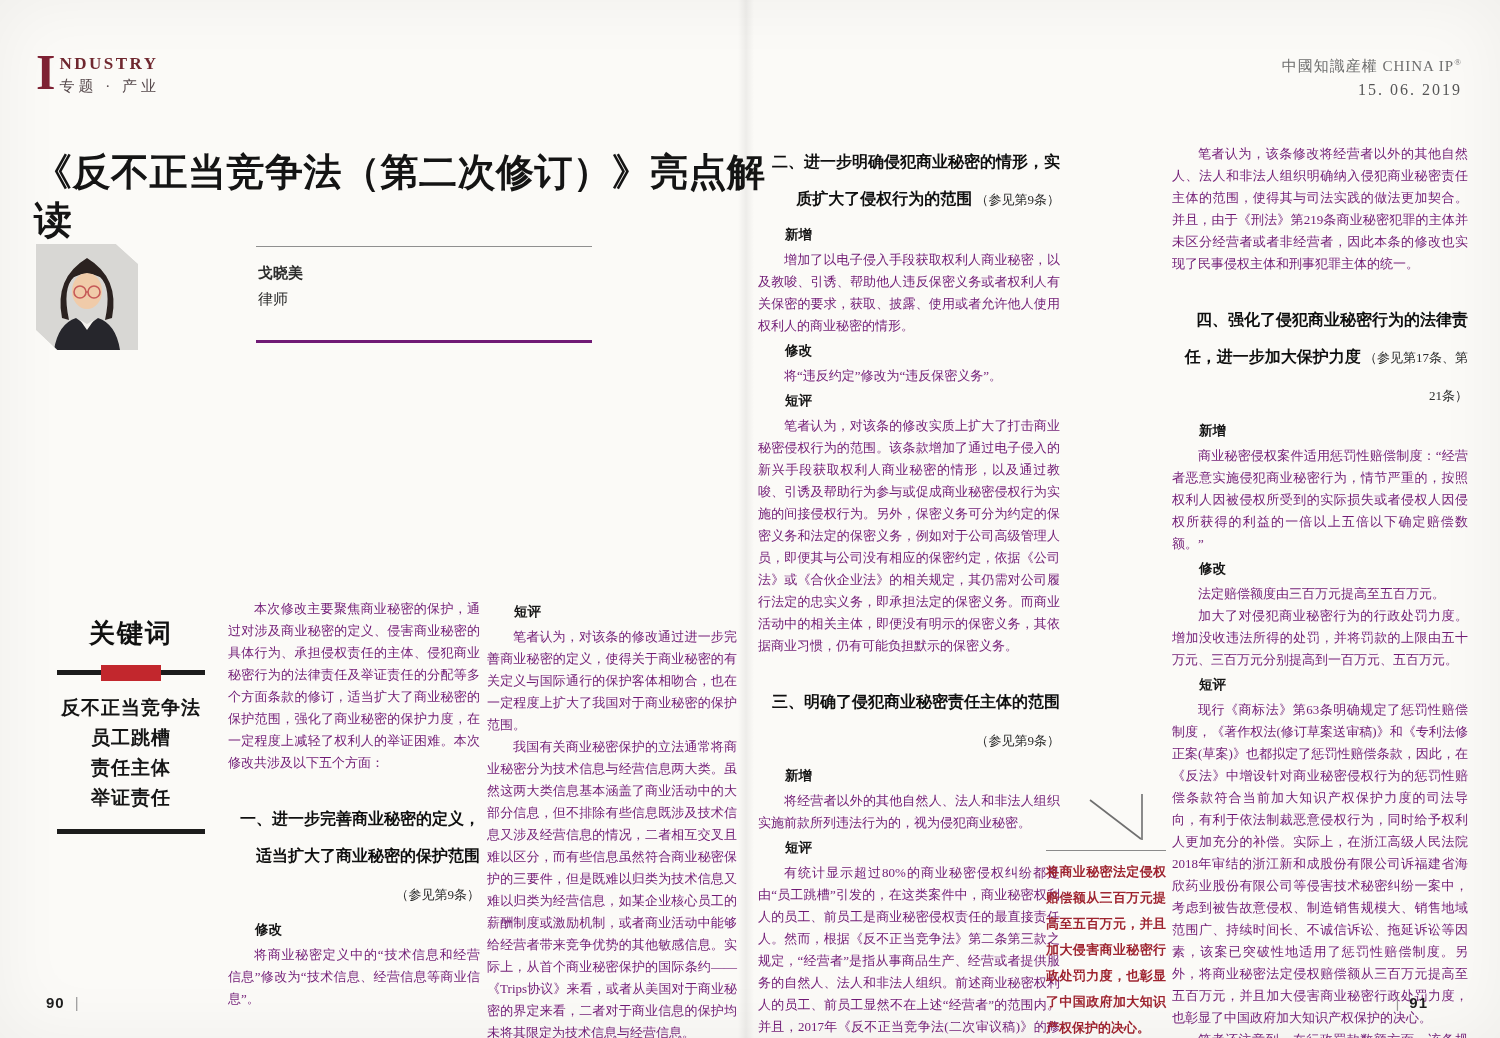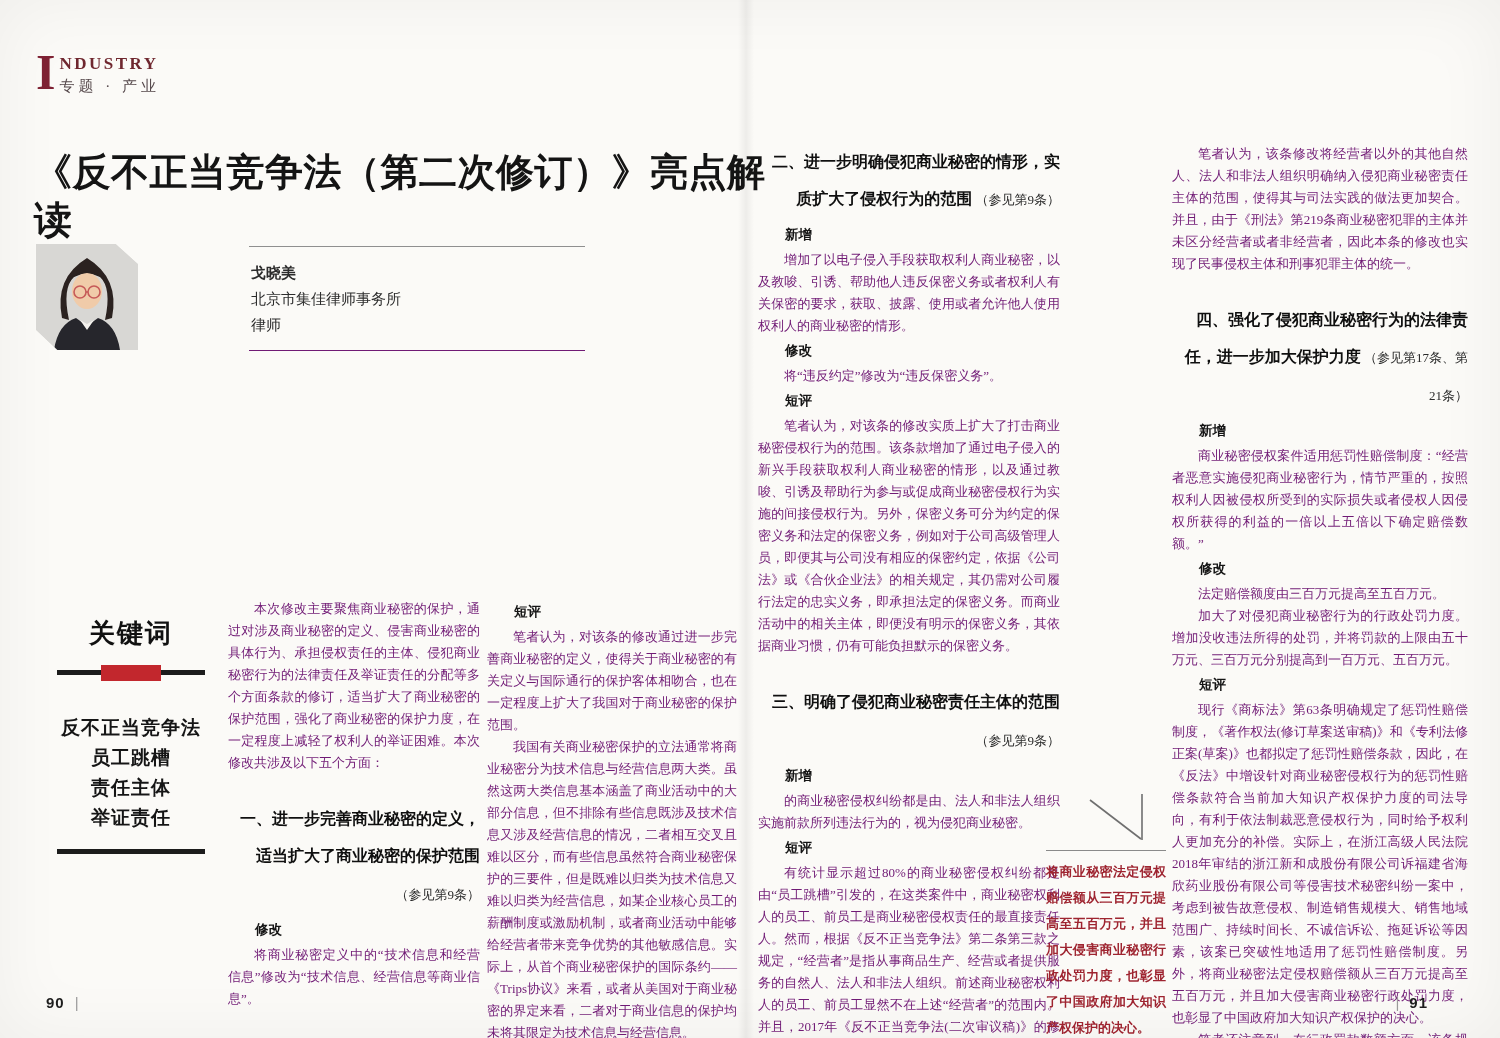--- a/index.html
+++ b/index.html
@@ -43,37 +43,37 @@
     font-size:38px; line-height:48px; font-weight:900; color:#141414; letter-spacing:0.5px;
     margin:0;
   }
   .author-block { position:absolute; left:36px; top:244px; }
   .author-photo {
     position:absolute; left:0; top:0; width:102px; height:106px;
     clip-path: polygon(0 0, 78% 0, 100% 19%, 100% 100%, 21% 100%, 0 81%);
     background:#d9d8d6;
   }
   .author-info {
-    position:absolute; left:213px; top:2px; width:336px;
-    border-top:1px solid #8f8f8f; border-bottom:1px solid #701a75;
-    padding:13px 2px 12px 2px;
+    position:absolute; left:220px; top:2px; width:336px;
+    border-top:1px solid #8f8f8f; border-bottom:3px solid #701a75;
+    padding:13px 2px 28px 2px;
   }
   .author-info div { font-size:15px; line-height:26px; color:#2c2c2c; }
   .author-name { font-weight:bold; }
 
   
   .keywords {
     position:absolute; left:44px; top:616px; width:174px; text-align:center;
     font-family:"Liberation Sans", sans-serif;
   }
   .keywords-title { font-size:26px; font-weight:bold; color:#111; letter-spacing:2px; }
   .keywords-bar { position:relative; height:16px; margin:14px auto 0 auto; width:148px; }
   .keywords-bar .bar-line { position:absolute; left:0; right:0; top:5px; height:5px; background:#1c1c1c; }
   .keywords-bar .bar-red  { position:absolute; left:44px; top:0; width:60px; height:16px; background:#c2272d; }
-  .keywords-list { margin-top:32px; }
+  .keywords-list { margin-top:12px; }
   .keyword-item { font-size:19px; font-weight:bold; color:#151515; line-height:30px; letter-spacing:1px; }
   .keywords-endbar { width:148px; height:5px; background:#1c1c1c; margin:16px auto 0 auto; }
 
   
   .col { position:absolute; font-size:13px; line-height:22px; text-align:justify; }
   .col-1 { left:228px; top:598px; width:252px; }
   .col-2 { left:487px; top:598px; width:250px; }
   .col-3 { left:758px; top:143px; width:302px; }
   .col-4 { left:1172px; top:143px; width:296px; }
 
@@ -116,40 +116,43 @@
   <div class="page-seam"></div>
 
   <div class="masthead-left">
     <div class="masthead-initial">I</div>
     <div class="masthead-texts">
       <div class="masthead-en">NDUSTRY</div>
       <div class="masthead-cn">专题 · 产业</div>
     </div>
   </div>
 
+  <div class="masthead-right">
+    <div class="magazine-name"><span>中國知識産權 CHINA IP</span><sup>®</sup></div>
+    <div class="issue-date">15. 06. 2019</div>
+  </div>
 
   <h1 class="article-title">《反不正当竞争法（第二次修订）》亮点解读</h1>
 
   <div class="author-block">
     <div class="author-photo">
       <svg width="102" height="106" viewBox="0 0 102 106">
         <rect width="102" height="106" fill="#d8d7d4"></rect>
         <path d="M26,74 Q18,34 51,14 Q84,34 76,74 L69,76 Q76,44 64,33 Q51,26 38,33 Q26,44 33,76 Z" fill="#2b2220"></path>
         <ellipse cx="51" cy="47" rx="15" ry="18" fill="#f0cba9"></ellipse>
         <path d="M33,36 Q51,22 69,36 Q62,28 51,27 Q40,28 33,36 Z" fill="#2b2220"></path>
         <circle cx="44" cy="48" r="6" fill="none" stroke="#c65a58" stroke-width="1.6"></circle>
         <circle cx="58" cy="48" r="6" fill="none" stroke="#c65a58" stroke-width="1.6"></circle>
         <line x1="50" y1="48" x2="52" y2="48" stroke="#c65a58" stroke-width="1.4"></line>
         <path d="M18,106 Q22,80 40,74 L51,82 L62,74 Q80,80 84,106 Z" fill="#26262c"></path>
         <path d="M44,76 L51,86 L58,76 L51,80 Z" fill="#f4f2ee"></path>
       </svg>
     </div>
     <div class="author-info">
       <div class="author-name">戈晓美</div>
-      <div class="author-firm">北京市集佳律师事务所</div>
       <div class="author-role">律师</div>
     </div>
   </div>
 
   <div class="keywords">
     <div class="keywords-title">关键词</div>
     <div class="keywords-bar">
       <div class="bar-line"></div>
       <div class="bar-red"></div>
     </div>
@@ -176,21 +179,21 @@
   <div class="col col-3">
       <h3 class="sec-heading"><span>二、进一步明确侵犯商业秘密的情形，实质扩大了侵权行为的范围</span><span class="sec-ref"> （参见第9条）</span></h3>
       <div class="block-label">新增</div>
       <p class="body-para">增加了以电子侵入手段获取权利人商业秘密，以及教唆、引诱、帮助他人违反保密义务或者权利人有关保密的要求，获取、披露、使用或者允许他人使用权利人的商业秘密的情形。</p>
       <div class="block-label">修改</div>
       <p class="body-para">将“违反约定”修改为“违反保密义务”。</p>
       <div class="block-label">短评</div>
       <p class="body-para">笔者认为，对该条的修改实质上扩大了打击商业秘密侵权行为的范围。该条款增加了通过电子侵入的新兴手段获取权利人商业秘密的情形，以及通过教唆、引诱及帮助行为参与或促成商业秘密侵权行为实施的间接侵权行为。另外，保密义务可分为约定的保密义务和法定的保密义务，例如对于公司高级管理人员，即便其与公司没有相应的保密约定，依据《公司法》或《合伙企业法》的相关规定，其仍需对公司履行法定的忠实义务，即承担法定的保密义务。而商业活动中的相关主体，即便没有明示的保密义务，其依据商业习惯，仍有可能负担默示的保密义务。</p>
       <h3 class="sec-heading"><span>三、明确了侵犯商业秘密责任主体的范围</span><span class="sec-ref"> （参见第9条）</span></h3>
       <div class="block-label">新增</div>
-      <p class="body-para">的商业秘密侵权纠纷都是由、法人和非法人组织实施前款所列违法行为的，视为侵犯商业秘密。</p>
+      <p class="body-para">将经营者以外的其他自然人、法人和非法人组织实施前款所列违法行为的，视为侵犯商业秘密。</p>
       <div class="block-label">短评</div>
       <p class="body-para">有统计显示超过80%的商业秘密侵权纠纷都是由“员工跳槽”引发的，在这类案件中，商业秘密权利人的员工、前员工是商业秘密侵权责任的最直接责任人。然而，根据《反不正当竞争法》第二条第三款之规定，“经营者”是指从事商品生产、经营或者提供服务的自然人、法人和非法人组织。前述商业秘密权利人的员工、前员工显然不在上述“经营者”的范围内。并且，2017年《反不正当竞争法(二次审议稿)》的修订说明中曾明确指出：本法规范的主体是经营者，商业秘密权利人的员工、前员工，不属于经营者，对于其侵犯商业秘密的行为，权利人可通过其他法律途径获得救济。</p>
     </div>
   <div class="col col-4">
       <p class="body-para">笔者认为，该条修改将经营者以外的其他自然人、法人和非法人组织明确纳入侵犯商业秘密责任主体的范围，使得其与司法实践的做法更加契合。并且，由于《刑法》第219条商业秘密犯罪的主体并未区分经营者或者非经营者，因此本条的修改也实现了民事侵权主体和刑事犯罪主体的统一。</p>
       <h3 class="sec-heading"><span>四、强化了侵犯商业秘密行为的法律责任，进一步加大保护力度</span><span class="sec-ref"> （参见第17条、第21条）</span></h3>
       <div class="block-label">新增</div>
       <p class="body-para">商业秘密侵权案件适用惩罚性赔偿制度：“经营者恶意实施侵犯商业秘密行为，情节严重的，按照权利人因被侵权所受到的实际损失或者侵权人因侵权所获得的利益的一倍以上五倍以下确定赔偿数额。”</p>
       <div class="block-label">修改</div>
       <p class="body-para">法定赔偿额度由三百万元提高至五百万元。</p>

